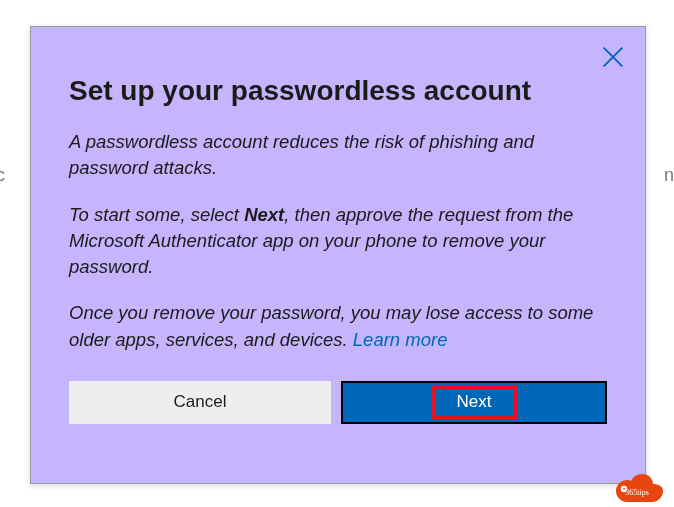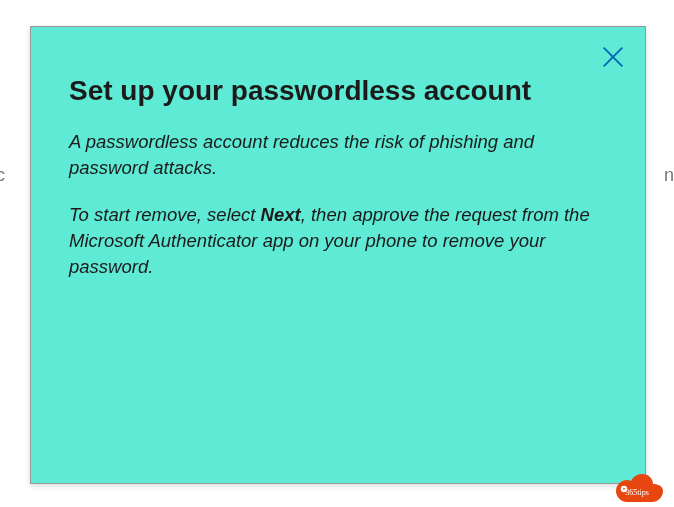--- a/index.html
+++ b/index.html
@@ -28,21 +28,21 @@
       top: 165px;
       color: #7a7a7a;
       font-size: 18px;
     }
     .dialog {
       position: absolute;
       left: 30px;
       top: 26px;
       width: 616px;
       height: 458px;
-      background: #5eead4;
+      background: #c4b5fd;
       border: 1px solid #999;
       box-shadow: 0 2px 6px rgba(0,0,0,0.15);
       padding: 20px 38px 28px 38px;
     }
     .close-btn {
       position: absolute;
       top: 16px;
       right: 18px;
       width: 28px;
       height: 28px;
@@ -129,24 +129,34 @@
       <line x1="4" y1="4" x2="20" y2="20" stroke="#0067b8" stroke-width="1.6"></line>
       <line x1="20" y1="4" x2="4" y2="20" stroke="#0067b8" stroke-width="1.6"></line>
     </svg>
   </div>
 
   <h1 class="dialog-title">Set up your passwordless account</h1>
 
   <div class="dialog-body">
     <p>A passwordless account reduces the risk of phishing and password attacks.</p>
     <p>
-      <span>To start remove, select </span><span class="bold">Next</span><span>, then approve the request from the Microsoft Authenticator app on your phone to remove your password.</span>
+      <span>To start some, select </span><span class="bold">Next</span><span>, then approve the request from the Microsoft Authenticator app on your phone to remove your password.</span>
+    </p>
+    <p>
+      <span>Once you remove your password, you may lose access to some older apps, services, and devices. </span><span class="learn-more">Learn more</span>
     </p>
   </div>
 
+  <div class="button-row">
+    <button class="btn btn-cancel">Cancel</button>
+    <button class="btn btn-next">
+      <span>Next</span>
+      <span class="highlight-box"></span>
+    </button>
+  </div>
 </div>
 
 <div class="badge">
   <svg viewBox="0 0 58 38">
     <path d="M 45 15 C 45 9 40 5 34 5 C 29 5 25 8 23 12 C 22 11 20 11 19 11 C 13 11 8 16 8 22 C 8 28 13 33 19 33 L 44 33 C 50 33 55 28 55 22 C 55 17 50 15 45 15 Z" fill="#e84610"></path>
     <text x="29" y="26" font-size="8" fill="#fff" text-anchor="middle" font-family="Segoe UI">365tips</text>
     <circle cx="16" cy="20" r="3.2" fill="#fff"></circle>
     <rect x="15.2" y="19" width="1.6" height="1.6" fill="#e84610"></rect>
   </svg>
 </div>

